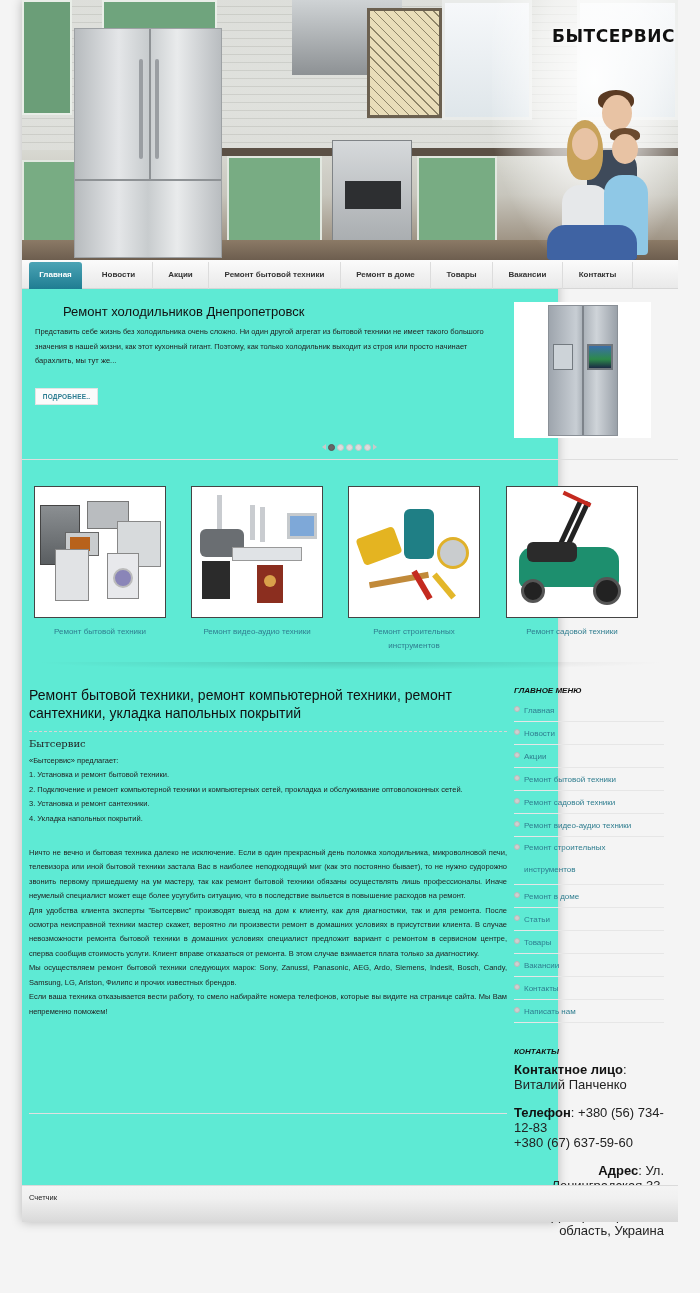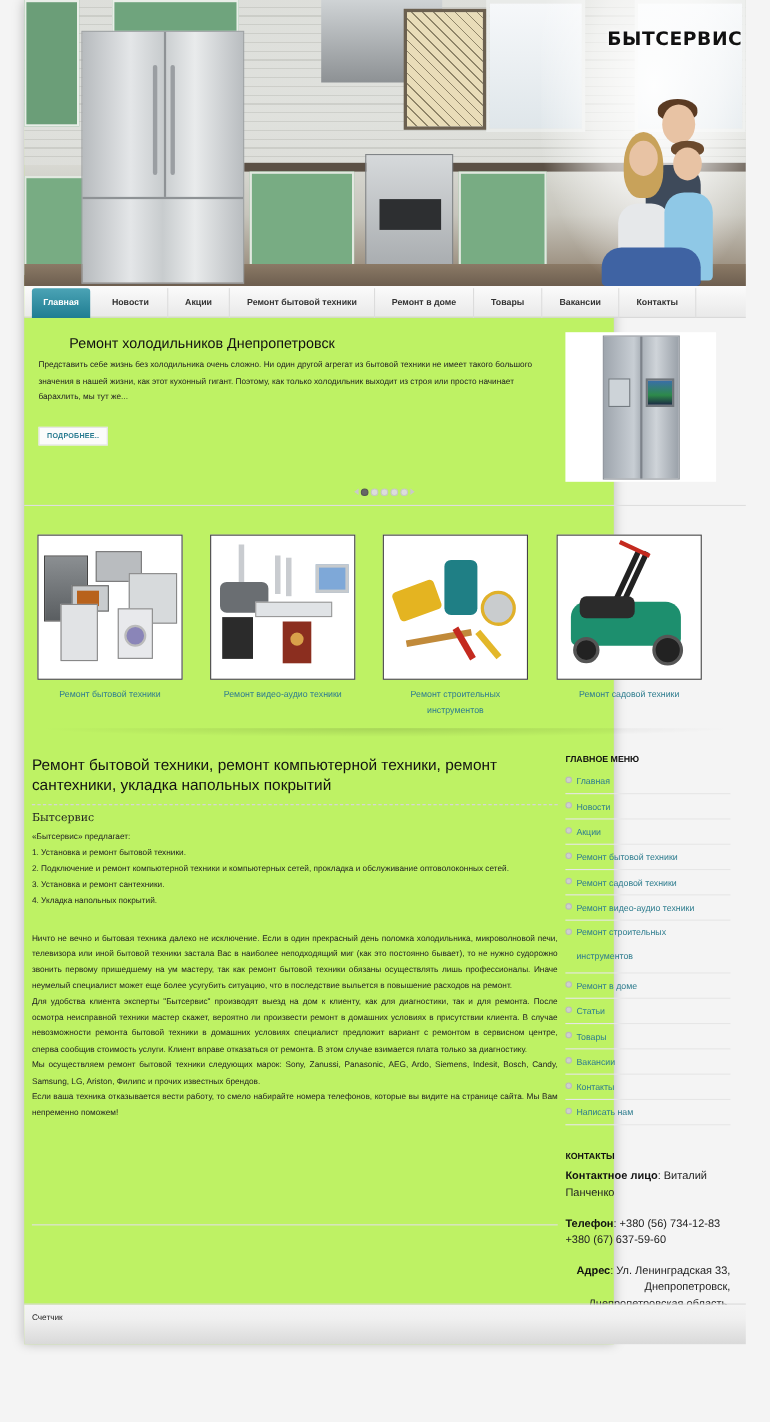--- a/index.html
+++ b/index.html
@@ -1,18 +1,18 @@
 <!DOCTYPE html>
 <html><head>
 <meta charset="utf-8">
 <style>
   * { box-sizing: border-box; margin: 0; padding: 0; }
   html, body { width: 700px; height: 1293px; background: #f4f4f4; overflow: hidden; }
   body { font-family: "Liberation Sans", sans-serif; color: #222; font-size: 8px; position: relative; }
-  .page { position: absolute; left: 22px; top: 0; width: 536px; height: 1222px; background: #bef264;
+  .page { position: absolute; left: 22px; top: 0; width: 536px; height: 1222px; background: #5eead4;
           box-shadow: 0 0 10px rgba(0,0,0,0.25); }
   
   .header { position: absolute; left: 0; top: 0; width: 656px; height: 260px; overflow: hidden;
             background: linear-gradient(180deg, #d8dcd6 0%, #e9ece8 40%, #c7c5bc 75%, #8e7f6d 100%); }
   .h-wall { position:absolute; left:0; top:0; width:656px; height:150px;
             background: repeating-linear-gradient(0deg, #dedfdb 0 7px, #c9cac5 7px 8px); opacity:0.85; }
   .h-window { position:absolute; top:0; height:120px; background: linear-gradient(180deg,#f6f8fa,#dfe6ea); border:3px solid #e9ebe9; }
   .h-cab-top { position:absolute; top:0; height:30px; background:#6fa47d; border:2px solid #e9eee8; }
   .h-cab { position:absolute; background:#78ac83; border:2px solid #e2e8e0; }
   .h-counter { position:absolute; left:200px; top:148px; width:456px; height:8px; background:#5b5045; }
@@ -64,25 +64,25 @@
                 background: radial-gradient(ellipse at 50% 0%, rgba(0,0,0,0.12), rgba(0,0,0,0) 70%); }
   
   .main { position:absolute; left:7px; top:686px; width:478px; }
   .main-title { font-size:14px; line-height:18px; color:#111; padding-bottom:9px; border-bottom:1px dashed #d5d5d5; }
   .main-sub { margin-top:6px; font-family:"DejaVu Serif", serif; font-size:10px; color:#222; }
   .main-p { font-size:7.5px; line-height:14.4px; color:#222; }
   .justify { text-align: justify; }
   .main-end { position:absolute; left:7px; top:1113px; width:478px; border-top:1px solid #e0e0e0; }
   
   .side { position:absolute; left:492px; top:686px; width:150px; }
-  .side-h { font-size:8px; font-weight:bold; color:#111; margin-bottom:4px; }
+  .side-h { font-size:8px; font-weight:bold; color:#111; margin-bottom:4px;font-style:italic; }
   .menu-item { position:relative; padding-left:10px; font-size:8px; line-height:15px; color:#2f7d8f; padding-top:4px; padding-bottom:3px; border-bottom:1px solid #e6e6e6; }
   .bullet { position:absolute; left:0; top:7px; width:6px; height:6px; border-radius:50%; background:#cfcfcf; border:1px solid #bbb; }
   .contacts { margin-top:24px; }
-  .c-line { font-size:10px; line-height:15px; color:#222; }
+  .c-line { font-size:13px; line-height:15px; color:#222; }
   .c-line b { color:#111; }
   
   .footer { position:absolute; left:0; top:1185px; width:656px; height:37px; border-top:1px solid #dadada;
             background: linear-gradient(180deg,#f4f4f4 0%, #f0f0f0 35%, #d9d9d9 100%); }
   .footer-text { position:absolute; left:7px; top:7px; font-size:7.5px; color:#222; }
 </style>
 </head>
 <body>
 
 <div class="page">

